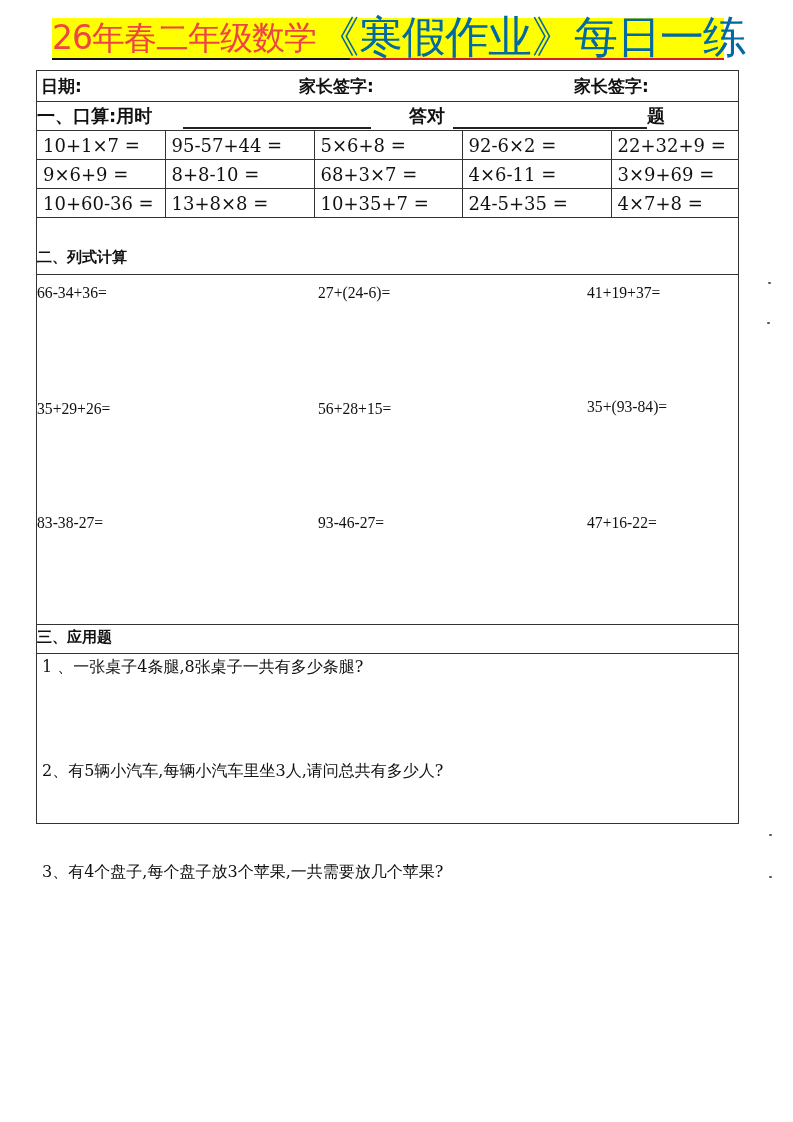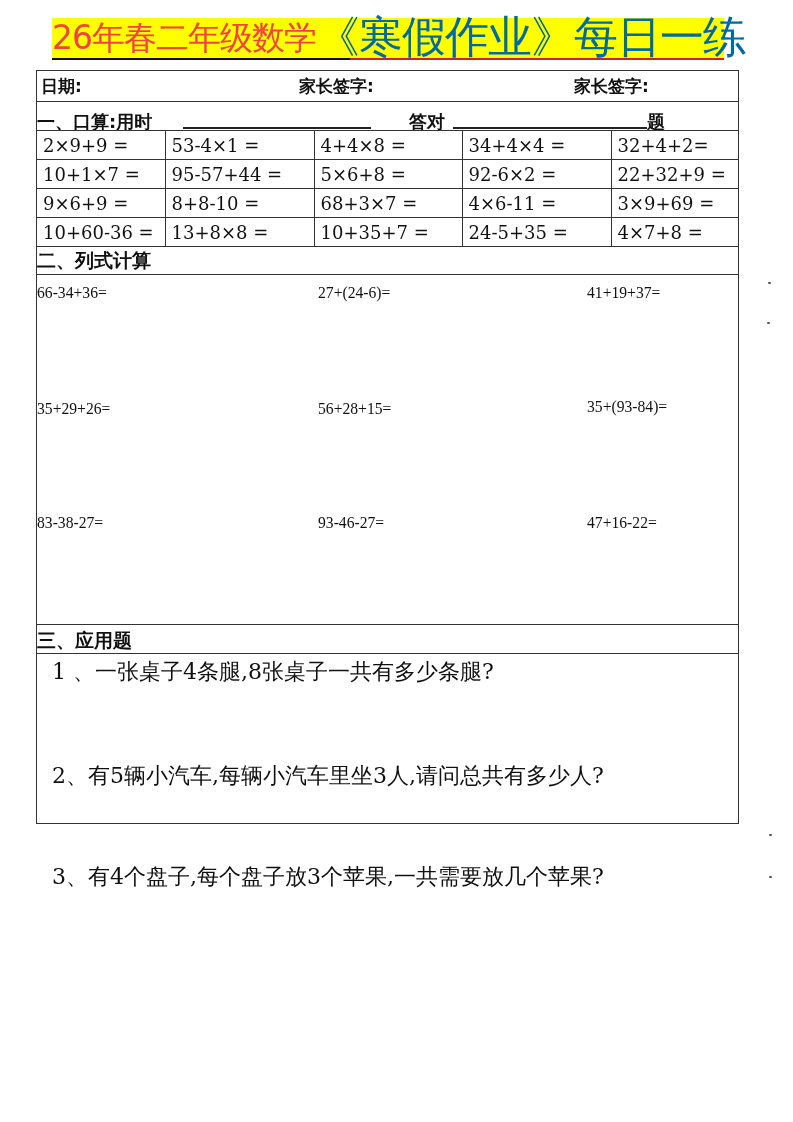--- a/index.html
+++ b/index.html
@@ -16,42 +16,42 @@
     .title-underline-red { position: absolute; left: 350px; top: 58px; width: 374px; height: 2px; background: #d42020; }
 
     .sheet { position: absolute; left: 36px; top: 70px; width: 703px; height: 754px;
              border: 1.5px solid #333; box-sizing: border-box; }
 
     .hdr-row { position: absolute; left: 0; top: 0; width: 100%; height: 31px; border-bottom: 1.5px solid #333; box-sizing: border-box; }
     .hdr-row span { position: absolute; top: 4px; font-family: "DejaVu Sans", "Liberation Sans", sans-serif;
                     font-weight: bold; font-size: 17px; }
 
     .oral-row { position: absolute; left: 0; top: 31px; width: 100%; height: 28px; }
-    .oral-row span { position: absolute; top: 8px; font-family: "DejaVu Sans", "Liberation Sans", sans-serif;
+    .oral-row span { position: absolute; top: 2px; font-family: "DejaVu Sans", "Liberation Sans", sans-serif;
                      font-weight: bold; font-size: 18px; }
     .blank { position: absolute; height: 1.5px; background: #222; top: 25px; }
 
     .grid { position: absolute; left: 0; top: 59px; width: 100%; border-collapse: collapse; table-layout: fixed; }
     .grid td { border: 1.2px solid #333; height: 28px; padding: 0 0 0 6px; font-size: 18px;
                font-family: "DejaVu Serif", "Liberation Serif", serif; white-space: nowrap; overflow: hidden; }
     .grid tr td:first-child { border-left: none; }
     .grid tr td:last-child { border-right: none; }
 
     .sec2-title { position: absolute; left: 0; top: 174px; width: 100%; height: 30px;
                   border-bottom: 1.5px solid #333; box-sizing: border-box; }
     .sec-title-text { position: absolute; left: 0; top: 3px; font-family: "DejaVu Sans", "Liberation Sans", sans-serif;
-                      font-weight: bold; font-size: 19px; }
+                      font-weight: bold; font-size: 15px; }
 
     .calc { position: absolute; font-size: 17px; font-family: "Liberation Serif", "DejaVu Serif", serif;
             transform: scaleX(0.92); transform-origin: left; white-space: nowrap; }
 
     .sec3-title { position: absolute; left: 0; top: 553px; width: 100%; height: 30px;
                   border-top: 1.5px solid #333; border-bottom: 1.5px solid #333; box-sizing: border-box; }
 
-    .q { position: absolute; left: 15px; font-size: 22px; font-family: "DejaVu Serif", "Liberation Serif", serif;
+    .q { position: absolute; left: 5px; font-size: 16px; font-family: "DejaVu Serif", "Liberation Serif", serif;
          white-space: nowrap; }
     .q.wrap { white-space: normal; width: 690px; line-height: 26px; }
 
     .footer { position: absolute; left: 0; width: 793px; top: 1093px; text-align: center;
               font-family: "DejaVu Sans", "Liberation Sans", sans-serif; font-weight: bold; font-size: 12px; letter-spacing: 2px; margin-top: 40px; }
 
     .speck { position: absolute; width: 3px; height: 2px; background: #555; border-radius: 1px; }
   </style>
 </head>
 <body>
@@ -81,27 +81,20 @@
 
   <table class="grid">
     <colgroup>
       <col style="width:128px">
         <col style="width:149px">
         <col style="width:148px">
         <col style="width:149px">
         <col>
     </colgroup>
     <tbody>
-        <tr>
-      <td>2×9+9 =</td>
-      <td>53-4×1 =</td>
-      <td>4+4×8 =</td>
-      <td>34+4×4 =</td>
-      <td>32+4+2=</td>
-    </tr>
     <tr>
       <td>10+1×7 =</td>
       <td>95-57+44 =</td>
       <td>5×6+8 =</td>
       <td>92-6×2 =</td>
       <td>22+32+9 =</td>
     </tr>
     <tr>
       <td>9×6+9 =</td>
       <td>8+8-10 =</td>

